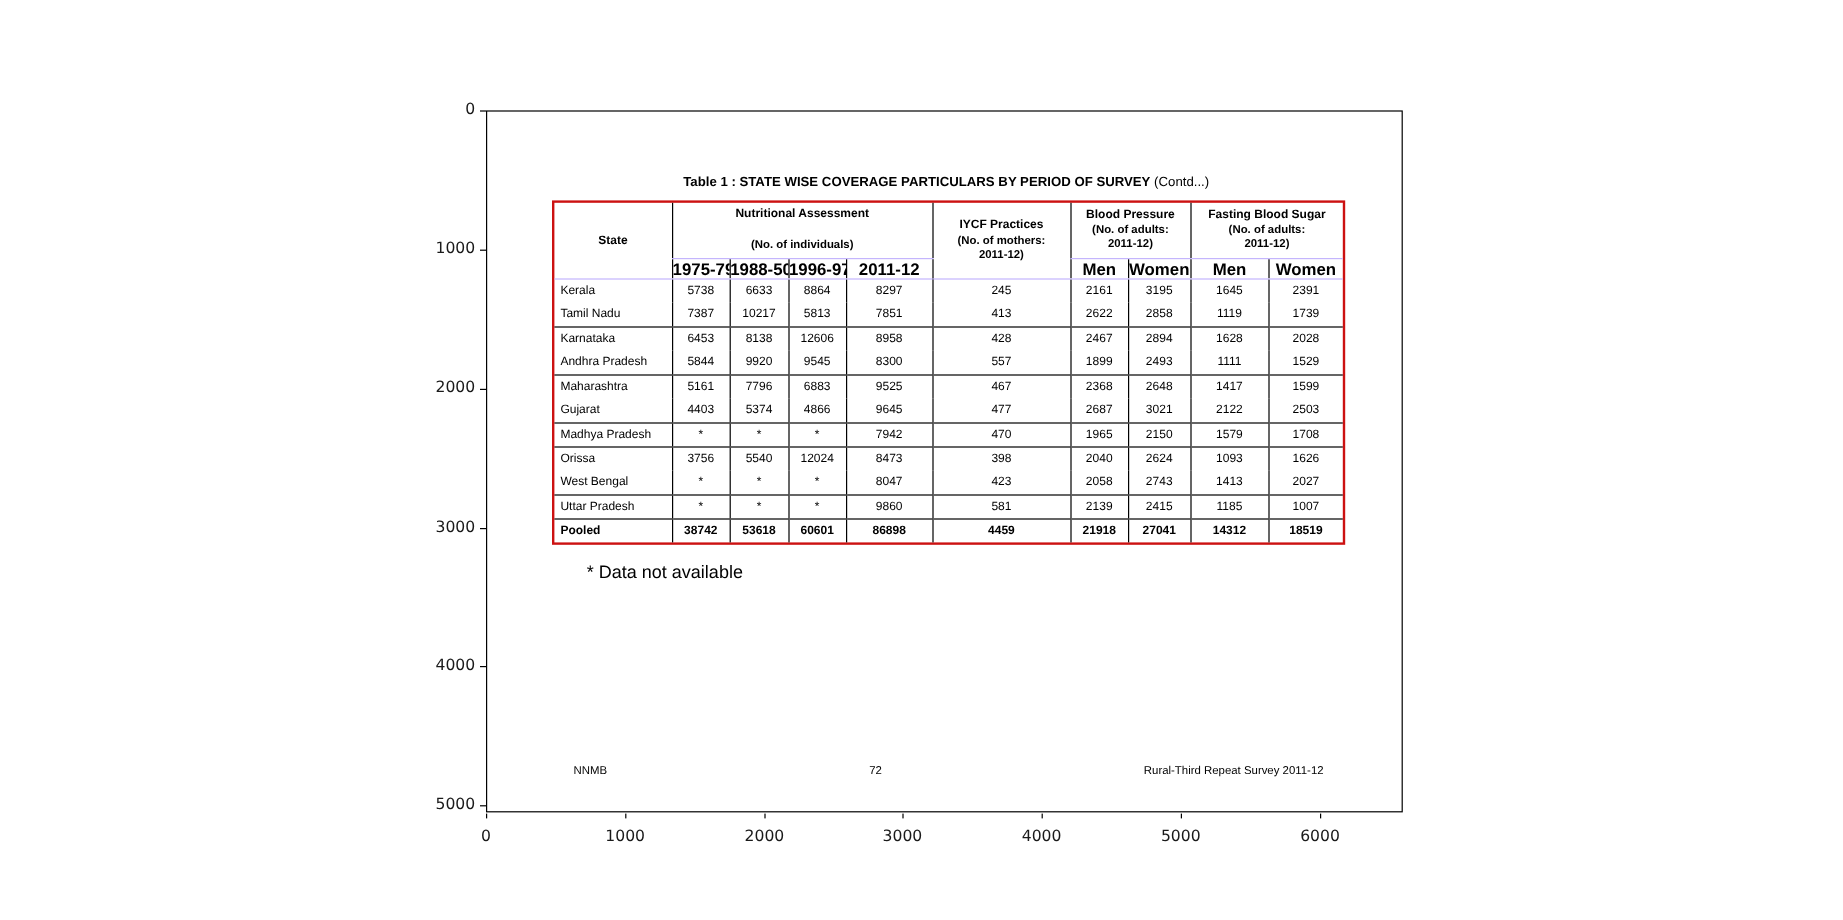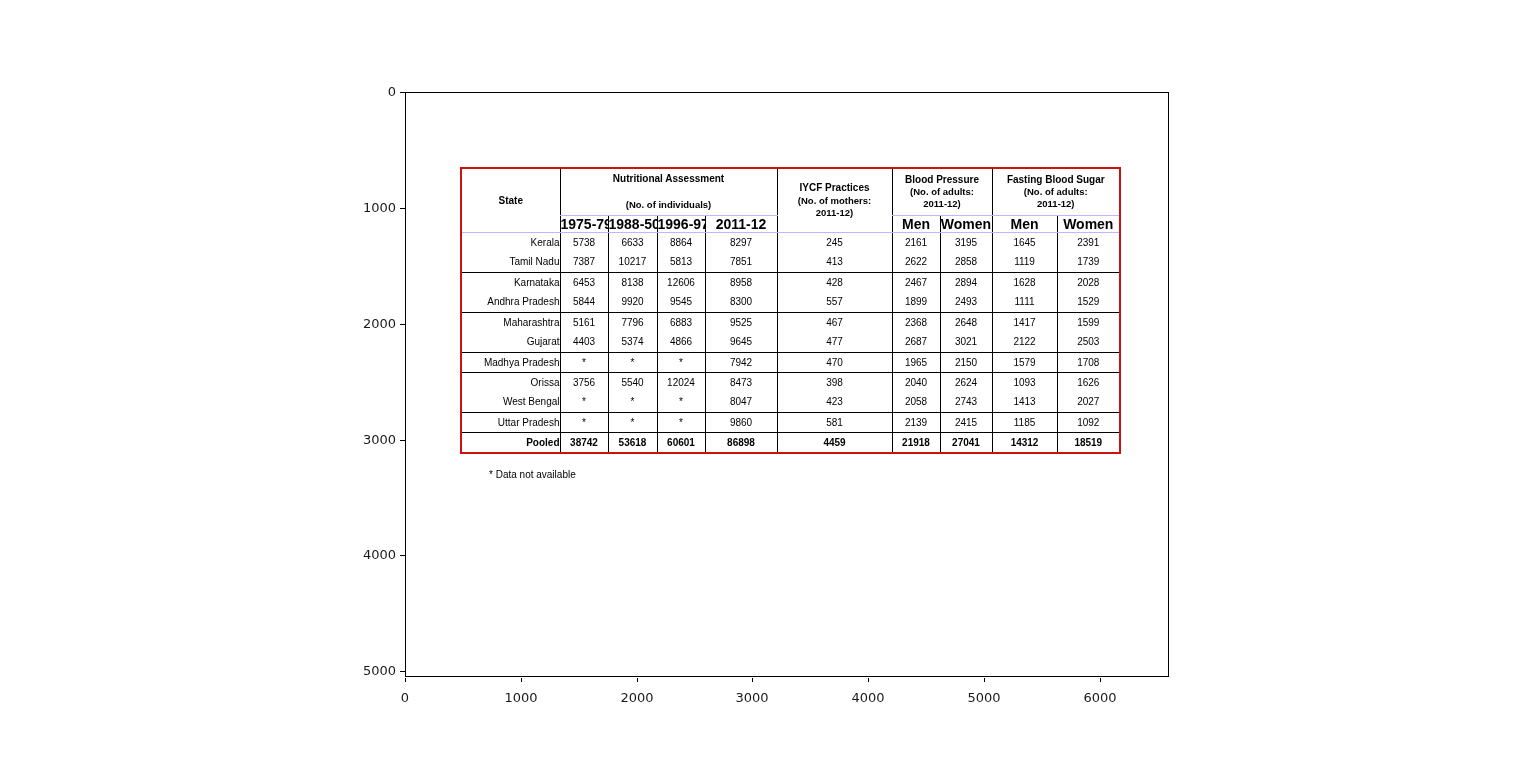--- a/index.html
+++ b/index.html
@@ -44,35 +44,39 @@
   thead th.flush { border-left: none; margin-left: 32px; }
   thead tr.h1 th { height: 46px; font-size: 10px; }
   thead tr.h2 th { height: 17px; font-size: 14px; }
   .hl { line-height: 1.25; font-size: 9.5px; font-weight: bold; }
   .hl1 { font-size: 10px; }
   tbody tr { height: 20px; }
   tbody td {
     border-left: 1px solid #000; text-align: center; font-size: 10px;
     vertical-align: middle;
   }
-  tbody td.state-cell { border-left: none; text-align: right; padding-left: 5px; }
+  tbody td.state-cell { border-left: none; text-align: left; padding-left: 5px; }
   tbody tr.sep td { border-bottom: 1px solid #000; }
   tbody tr.bold td { font-weight: bold; }
 
-  .footnote { position: absolute; left: 83px; top: 376px; font-size: 10px; }
+  .footnote { position: absolute; left: 83px; top: 376px; font-size: 15px; }
   .page-footer {
     position: absolute; left: 72px; top: 544px; width: 625px;
     display: flex; justify-content: space-between; font-size: 9.5px;
   }
 </style>
 </head>
 <body>
 
 <div class="axes">
 
+  <div class="doc-title">
+    <span class="b">Table 1 : STATE WISE COVERAGE PARTICULARS BY PERIOD OF SURVEY</span>
+    <span>(Contd...)</span>
+  </div>
 
   <div class="tbl-wrap" style="border-color: rgb(204, 17, 17);">
     <table>
       <colgroup>
         <col style="width:98px">
           <col style="width:48px">
           <col style="width:49px">
         <col style="width:48px">
           <col style="width:72px">
           <col style="width:115px">
@@ -227,40 +231,45 @@
           <tr class="sep">
             <td class="state-cell">Uttar Pradesh</td>
             <td>*</td>
             <td>*</td>
             <td>*</td>
             <td>9860</td>
             <td>581</td>
             <td>2139</td>
             <td>2415</td>
             <td>1185</td>
-            <td>1092</td>
+            <td>1007</td>
           </tr>
           <tr class="bold">
             <td class="state-cell">Pooled</td>
             <td>38742</td>
             <td>53618</td>
             <td>60601</td>
             <td>86898</td>
             <td>4459</td>
             <td>21918</td>
             <td>27041</td>
             <td>14312</td>
             <td>18519</td>
           </tr>
         </tbody>
     </table>
   </div>
 
   <div class="footnote">* Data not available</div>
 
+  <div class="page-footer">
+    <span>NNMB</span>
+    <span>72</span>
+    <span>Rural-Third Repeat Survey 2011-12</span>
+  </div>
 </div>
 
 <div class="xmark" style="left:405px"></div>
 <div class="xmark" style="left:521px"></div>
 <div class="xmark" style="left:637px"></div>
 <div class="xmark" style="left:752px"></div>
 <div class="xmark" style="left:868px"></div>
 <div class="xmark" style="left:984px"></div>
 <div class="xmark" style="left:1100px"></div>
 <div class="tick-label xtick" style="left:405px">0</div>

